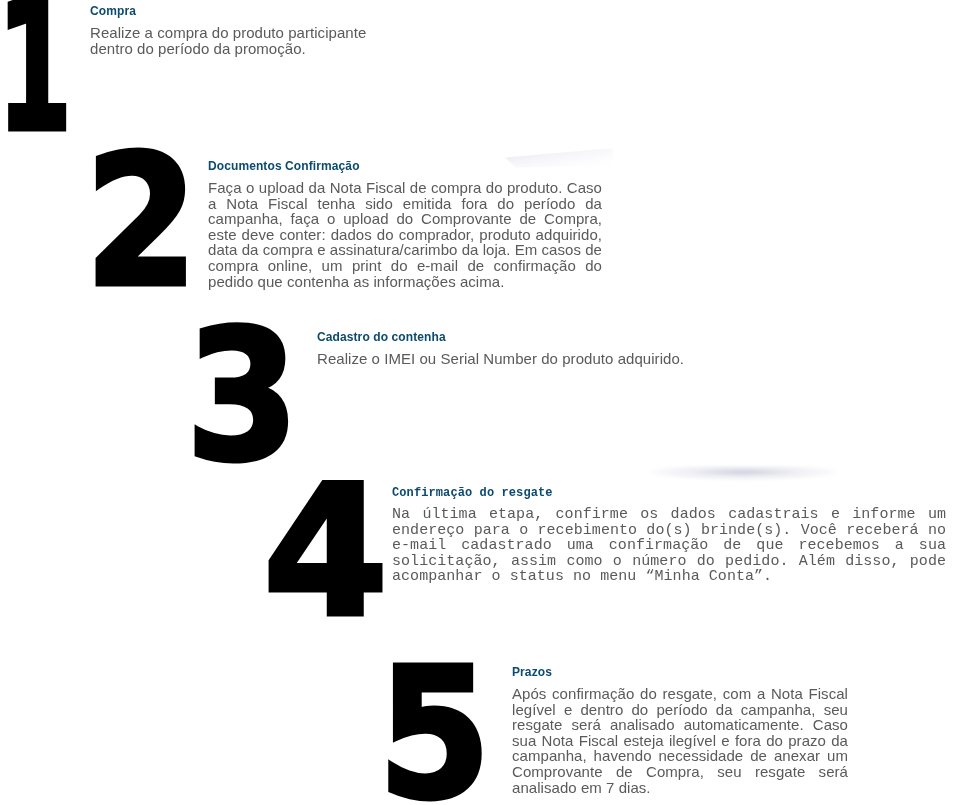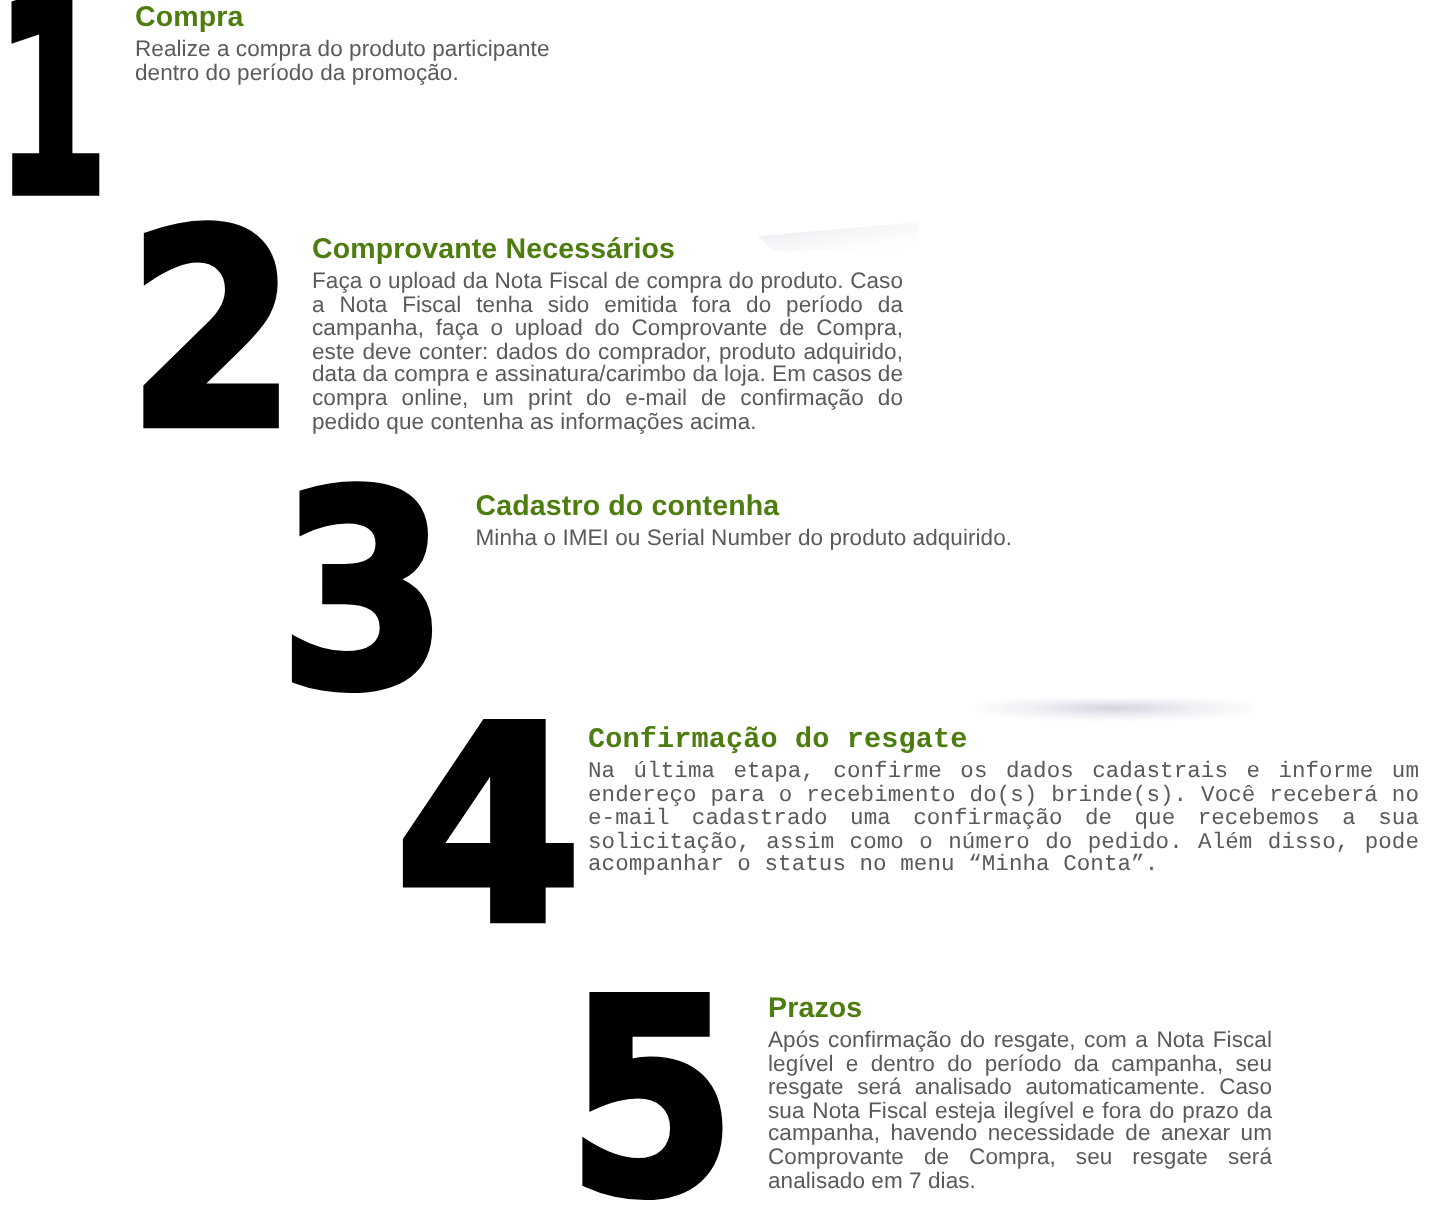--- a/index.html
+++ b/index.html
@@ -39,24 +39,24 @@
   
   .content { position: absolute; }
   .s1 .content { left: 90px;  top: 2px;   width: 288px; }
   .s2 .content { left: 208px; top: 157px; width: 394px; }
   .s3 .content { left: 317px; top: 328px; width: 420px; }
   .s4 .content { left: 392px; top: 484px; width: 554px; font-family: Liberation Mono, monospace; }
   .s5 .content { left: 512px; top: 663px; width: 336px; }
 
   .step-title {
     margin: 0 0 4px 0;
-    font-size: 19px;
+    font-size: 12px;
     line-height: 19px;
     font-weight: 700;
-    color: #4d7c0f;
+    color: #0c4a6e;
     letter-spacing: 0.1px;
   }
   .step-body {
     margin: 0;
     font-size: 15px;
     line-height: 15.6px;
     color: #5a5a5a;
     letter-spacing: 0.05px;
   }
   .justified .step-body {
@@ -97,30 +97,30 @@
     <div class="num">1</div>
     <div class="content">
       <h3 class="step-title">Compra</h3>
       <p class="step-body">Realize a compra do produto participante dentro do período da promoção.</p>
     </div>
   </section>
 
   <section class="step s2 justified">
     <div class="num">2</div>
     <div class="content">
-      <h3 class="step-title">Comprovante Necessários</h3>
+      <h3 class="step-title">Documentos Confirmação</h3>
       <p class="step-body">Faça o upload da Nota Fiscal de compra do produto. Caso a Nota Fiscal tenha sido emitida fora do período da campanha, faça o upload do Comprovante de Compra, este deve conter: dados do comprador, produto adquirido, data da compra e assinatura/carimbo da loja. Em casos de compra online, um print do e-mail de confirmação do pedido que contenha as informações acima.</p>
     </div>
   </section>
 
   <section class="step s3">
     <div class="num">3</div>
     <div class="content">
       <h3 class="step-title">Cadastro do contenha</h3>
-      <p class="step-body">Minha o IMEI ou Serial Number do produto adquirido.</p>
+      <p class="step-body">Realize o IMEI ou Serial Number do produto adquirido.</p>
     </div>
   </section>
 
   <section class="step s4 justified">
     <div class="num">4</div>
     <div class="content">
       <h3 class="step-title">Confirmação do resgate</h3>
       <p class="step-body">Na última etapa, confirme os dados cadastrais e informe um endereço para o recebimento do(s) brinde(s). Você receberá no e-mail cadastrado uma confirmação de que recebemos a sua solicitação, assim como o número do pedido. Além disso, pode acompanhar o status no menu “Minha Conta”.</p>
     </div>
   </section>

